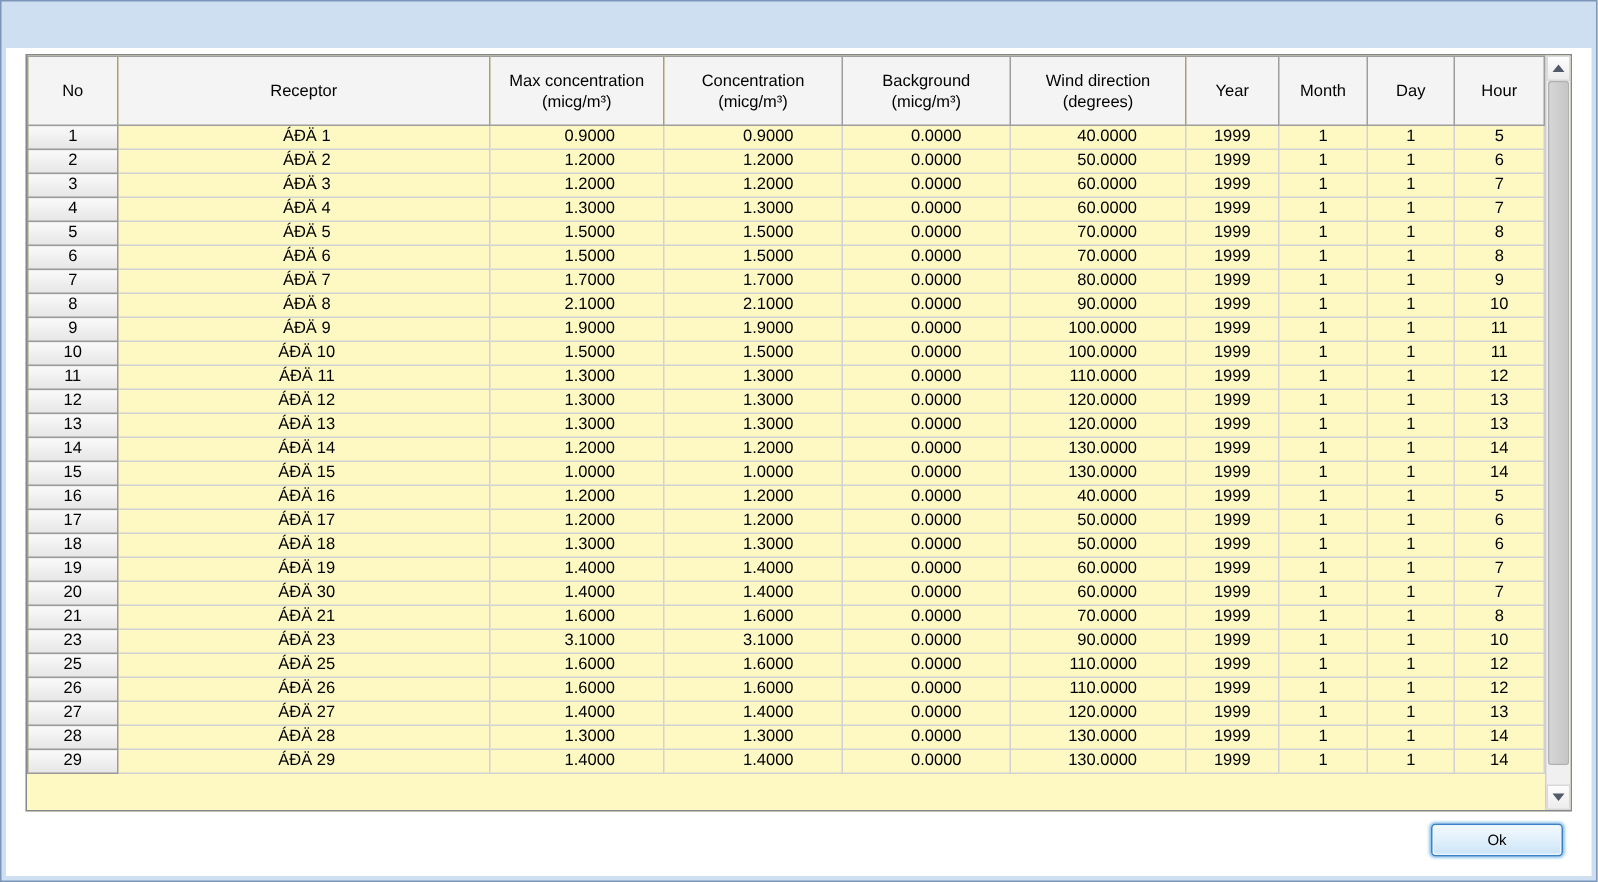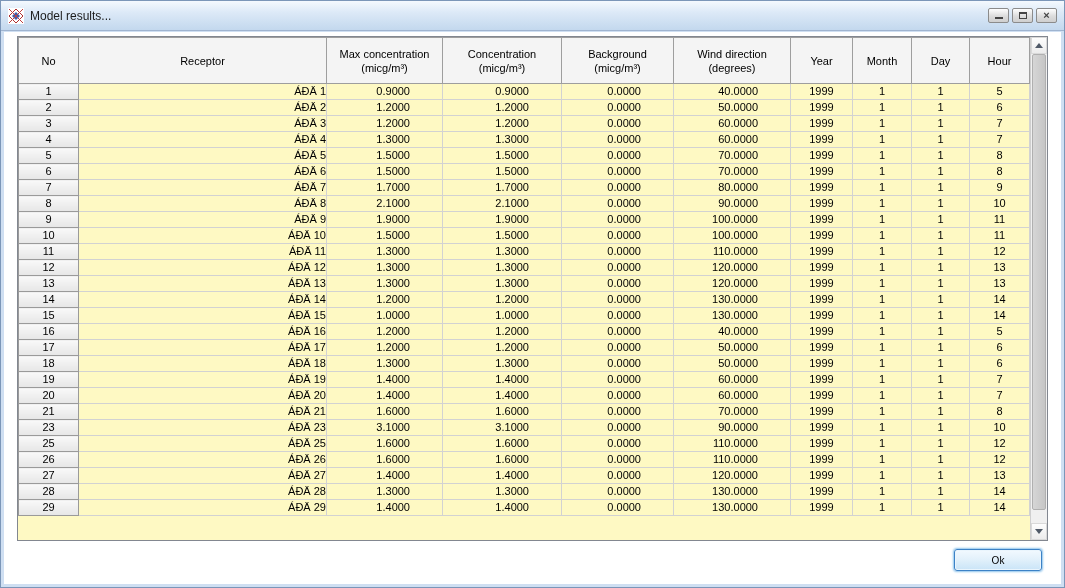--- a/index.html
+++ b/index.html
@@ -85,21 +85,21 @@
   .col-year    { width:62px;margin-top:45px; }
   .col-month   { width:59px; }
   .col-day     { width:58px; }
   .col-hour    { width:60px; }
 
   td.col-no {
     background: linear-gradient(#f9f9f9, #e6e6e6);
     border:1px solid #9a9a9a;
     text-align:center;
   }
-  td.col-receptor { text-align:right; padding-left:4px; }
+  td.col-receptor { text-align:center; padding-left:4px; }
   td.col-max, td.col-conc, td.col-bg, td.col-wind { text-align:right; padding-right:32px; }
   td.col-year, td.col-month, td.col-day, td.col-hour { text-align:center; }
 
   
   .v-scrollbar {
     flex:0 0 17px; width:17px;
     background:#f0f0f0;
     border-left:1px solid #cfcfcf;
     position:relative;
   }
@@ -129,42 +129,20 @@
     background: linear-gradient(#f2f9ff, #e3f1fb 45%, #c9e4f7);
     box-shadow: 0 0 2px 1px #8fc4ec, inset 0 0 0 1px #eaf5fd;
     cursor:default;
   }
 </style>
 </head>
 <body>
 
 <div class="window">
 
-  <div class="titlebar">
-    <span class="app-icon">
-      <svg width="16" height="16" viewBox="0 0 16 16">
-        <rect x="0" y="0" width="16" height="16" fill="#ffffff"></rect>
-        <path d="M1 8 L8 1 L15 8 L8 15 Z" fill="none" stroke="#b03030" stroke-width="1"></path>
-        <path d="M4 8 L8 4 L12 8 L8 12 Z" fill="#3a5fae"></path>
-        <path d="M1 1 L15 15 M15 1 L1 15" stroke="#c04040" stroke-width="1"></path>
-      </svg>
-    </span>
-    <span class="title-text">Model results...</span>
-    <div class="window-controls">
-      <span class="win-btn">
-          <span class="glyph-min"></span>
-        </span>
-      <span class="win-btn">
-          <span class="glyph-max"></span>
-        </span>
-      <span class="win-btn">
-          <span class="glyph-close">×</span>
-        </span>
-    </div>
-  </div>
 
   <div class="content">
 
     <div class="results-grid">
       <div class="table-wrap">
         <table class="grid-table">
           <thead>
             <tr>
                 <th class="col-no">
                   <div>No</div>
@@ -426,21 +404,21 @@
                 <td class="col-conc">1.4000</td>
                 <td class="col-bg">0.0000</td>
                 <td class="col-wind">60.0000</td>
                 <td class="col-year">1999</td>
                 <td class="col-month">1</td>
                 <td class="col-day">1</td>
                 <td class="col-hour">7</td>
               </tr>
               <tr>
                 <td class="col-no">20</td>
-                <td class="col-receptor">ÁÐÄ 20</td>
+                <td class="col-receptor">ÁÐÄ 30</td>
                 <td class="col-max">1.4000</td>
                 <td class="col-conc">1.4000</td>
                 <td class="col-bg">0.0000</td>
                 <td class="col-wind">60.0000</td>
                 <td class="col-year">1999</td>
                 <td class="col-month">1</td>
                 <td class="col-day">1</td>
                 <td class="col-hour">7</td>
               </tr>
               <tr>

